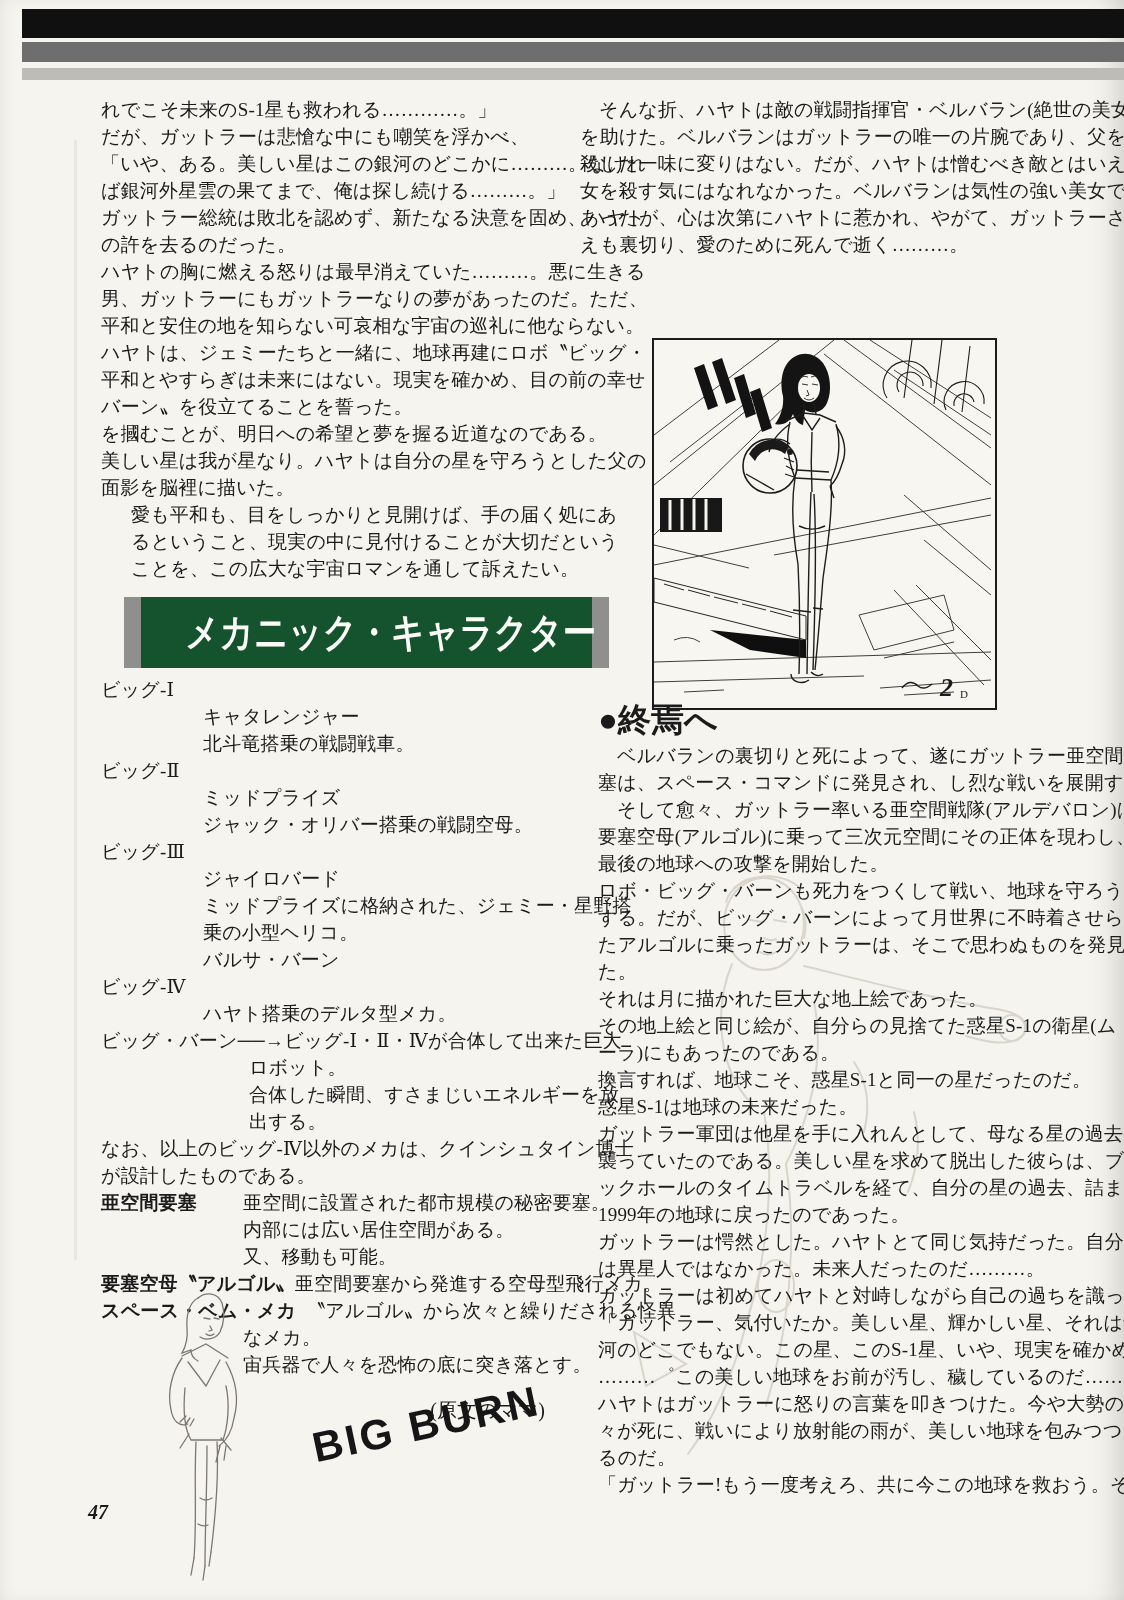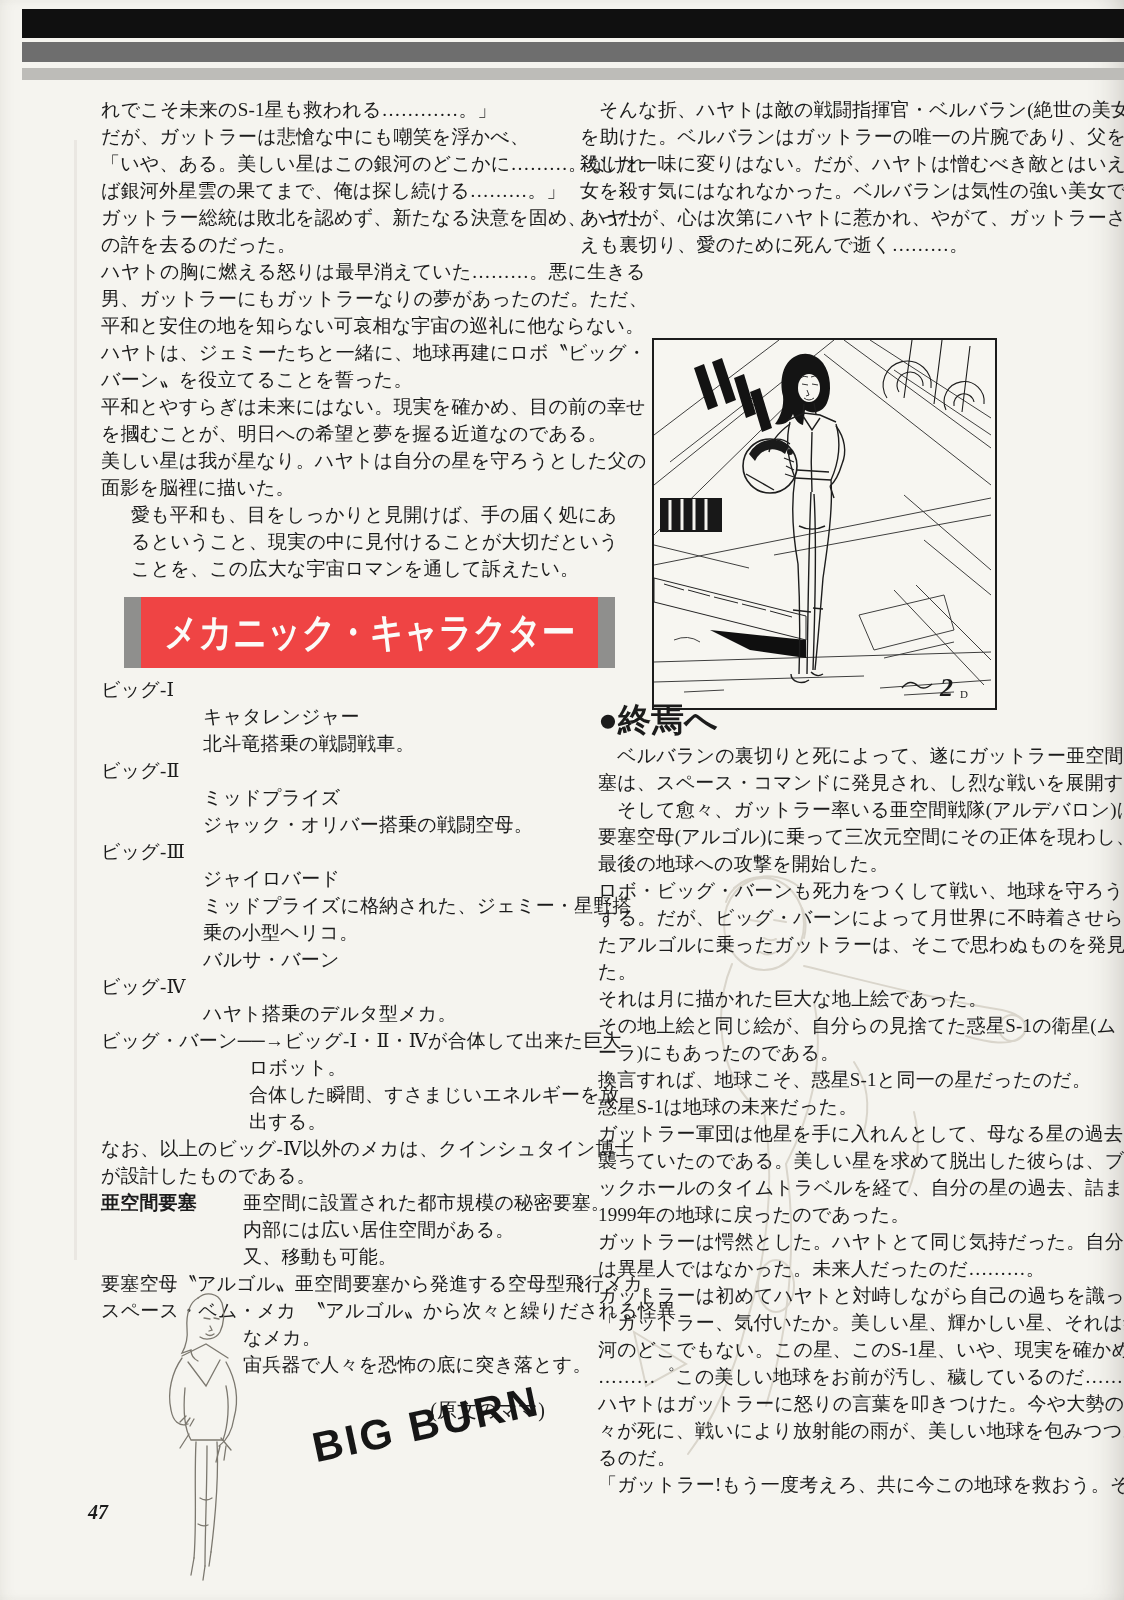--- a/index.html
+++ b/index.html
@@ -11,30 +11,30 @@
   .bar.black{top:9px;height:29px;background:#101010;}
   .bar.dark{top:42px;height:20px;background:#6e6e6e;}
   .bar.light{top:68px;height:12px;background:#bdbcb8;}
   .fold{position:absolute;left:74px;top:140px;width:3px;height:1120px;background:#e3e1da;opacity:.65;}
 
   .ln{height:27px;line-height:27px;font-size:19px;white-space:nowrap;letter-spacing:.2px;}
   .ind{padding-left:19px;}
   .pitch{padding-left:30px;}
 
   .col-left{position:absolute;left:101px;top:96px;width:470px;}
-  .banner{position:absolute;left:124px;top:597px;width:491px;height:71px;background:#ef4444;
-          display:flex;align-items:center;justify-content:center;}
+  .banner{position:absolute;left:124px;top:597px;width:437px;height:71px;background:#14532d;
+          display:flex;align-items:center;justify-content:center;padding-left:48px;}
   .cap{position:absolute;top:0;width:17px;height:71px;background:#8f8f8d;}
   .cap.l{left:0;} .cap.r{right:0;}
   .banner-title{color:#fbfbf8;font-family:"Liberation Sans","DejaVu Sans",sans-serif;
           font-weight:700;font-size:40px;transform:scaleX(.84);white-space:nowrap;}
   .mecha{position:absolute;left:101px;top:676px;width:470px;}
   .l1{padding-left:102px;} .l2{padding-left:148px;} .ld{padding-left:142px;}
   .lbl{font-weight:700;display:inline-block;width:142px;}
-  .lblrun{font-weight:400;}
+  .lblrun{font-weight:700;}
   .gap{display:inline-block;width:10px;}
 
   .sic{position:absolute;left:101px;top:1399px;width:444px;text-align:right;font-size:20px;line-height:22px;}
   .bigburn{position:absolute;left:318px;top:1424px;transform:rotate(-12deg);transform-origin:left bottom;
            font-family:"Liberation Sans","DejaVu Sans",sans-serif;font-weight:700;font-size:42px;
            letter-spacing:3px;color:#161616;white-space:nowrap;}
   .pageno{position:absolute;left:88px;top:1501px;font-style:italic;font-weight:700;font-size:20px;}
 
   .col-right1{position:absolute;left:580px;top:96px;width:474px;}
   .frame{position:absolute;left:652px;top:338px;width:341px;height:368px;border:2px solid #1c1c1c;background:#f7f6f1;}
@@ -58,22 +58,22 @@
     <div class="ln">れでこそ未来のS-1星も救われる…………。」</div>
     <div class="ln">だが、ガットラーは悲愴な中にも嘲笑を浮かべ、</div>
     <div class="ln">「いや、ある。美しい星はこの銀河のどこかに………。なけれ</div>
     <div class="ln">ば銀河外星雲の果てまで、俺は探し続ける………。」</div>
     <div class="ln">ガットラー総統は敗北を認めず、新たなる決意を固め、ハヤト</div>
     <div class="ln">の許を去るのだった。</div>
     <div class="ln">ハヤトの胸に燃える怒りは最早消えていた………。悪に生きる</div>
     <div class="ln">男、ガットラーにもガットラーなりの夢があったのだ。ただ、</div>
     <div class="ln">平和と安住の地を知らない可哀相な宇宙の巡礼に他ならない。</div>
     <div class="ln">ハヤトは、ジェミーたちと一緒に、地球再建にロボ〝ビッグ・</div>
+    <div class="ln">平和とやすらぎは未来にはない。現実を確かめ、目の前の幸せ</div>
     <div class="ln">バーン〟を役立てることを誓った。</div>
-    <div class="ln">平和とやすらぎは未来にはない。現実を確かめ、目の前の幸せ</div>
     <div class="ln">を摑むことが、明日への希望と夢を握る近道なのである。</div>
     <div class="ln">美しい星は我が星なり。ハヤトは自分の星を守ろうとした父の</div>
     <div class="ln">面影を脳裡に描いた。</div>
     <div class="ln pitch">愛も平和も、目をしっかりと見開けば、手の届く処にあ</div>
     <div class="ln pitch">るということ、現実の中に見付けることが大切だという</div>
     <div class="ln pitch">ことを、この広大な宇宙ロマンを通して訴えたい。</div>
   </div>
 
   <div class="banner">
     <div class="cap l"></div>

